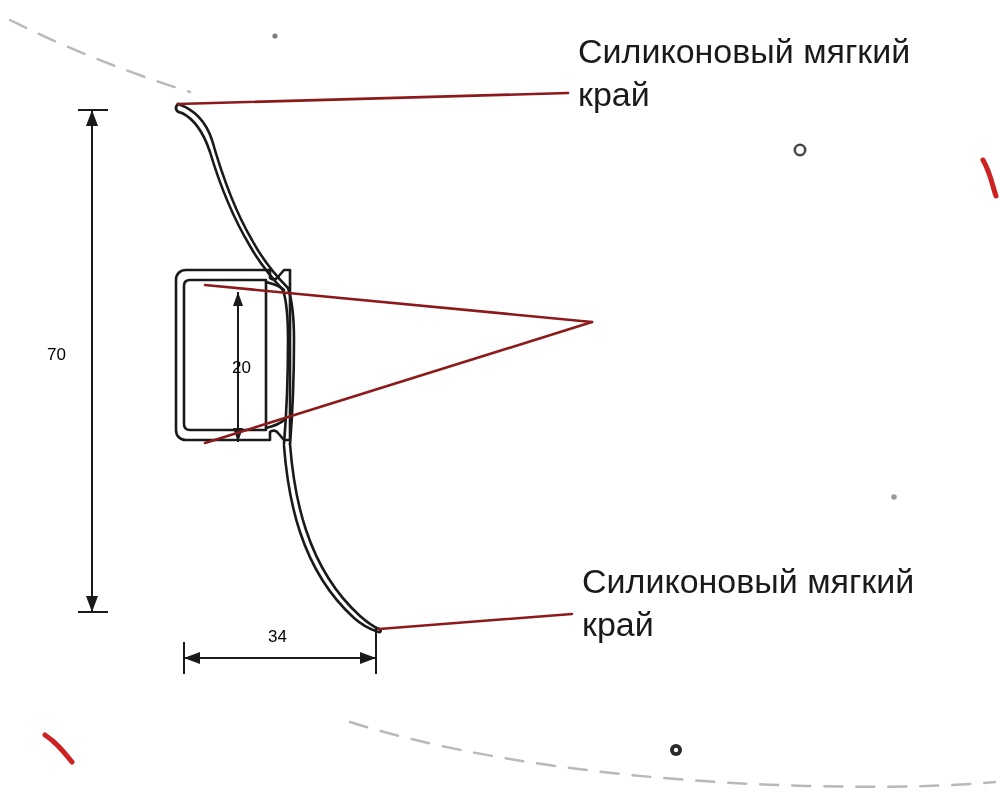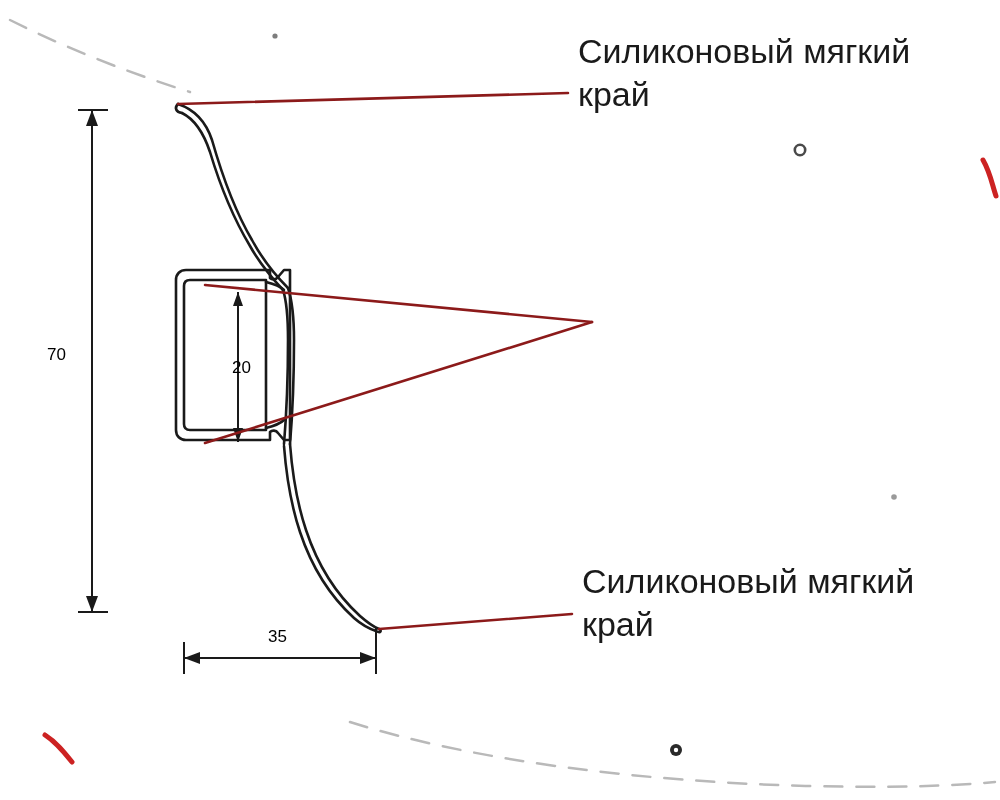--- a/index.html
+++ b/index.html
@@ -175,15 +175,15 @@
 
   <div class="label-text" id="label-top-edge">Силиконовый мягкий край</div>
 
 
   <div class="label-text" id="label-bottom-edge">Силиконовый мягкий край</div>
 
   <div class="dim-text" id="dim-height-value">70</div>
 
   <div class="dim-text" id="dim-channel-value">20</div>
 
-  <div class="dim-text" id="dim-width-value">35</div>
+  <div class="dim-text" id="dim-width-value">34</div>
 
 </div>
 
 </body></html>

